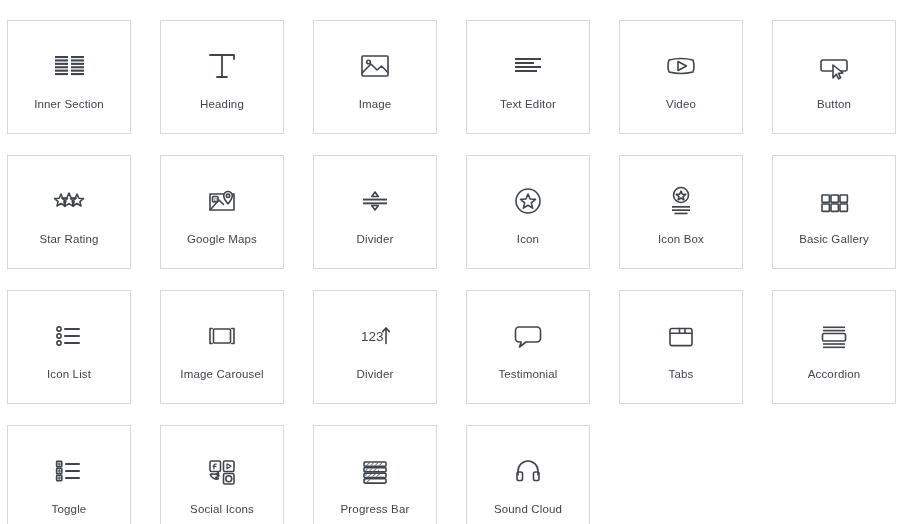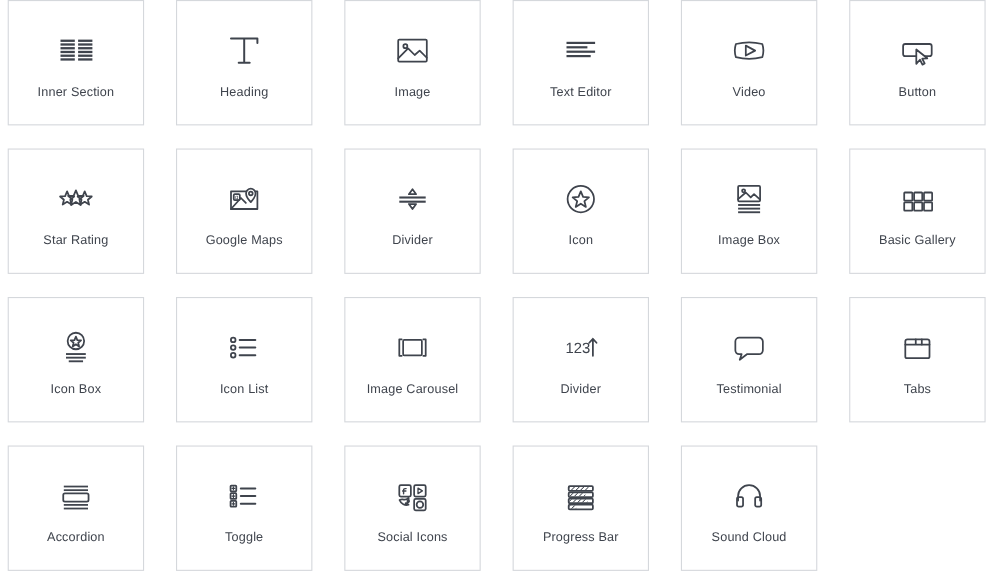--- a/index.html
+++ b/index.html
@@ -2,21 +2,21 @@
 <html><head>
 <meta charset="utf-8">
 <style>
   html,body{margin:0;padding:0;}
   body{
     width:900px;height:524px;overflow:hidden;background:#ffffff;
     font-family:"Liberation Sans","DejaVu Sans",sans-serif;
   }
   #widget-panel{
     position:relative;width:900px;height:524px;box-sizing:border-box;
-    padding:0 0 0 7px;
+    padding:20px 0 0 7px;
   }
   .grid{
     display:grid;
     grid-template-columns:repeat(6,124px);
     grid-auto-rows:114px;
     column-gap:29px;
     row-gap:21px;
   }
   .tile{
     box-sizing:border-box;
@@ -154,54 +154,41 @@
           <svg width="40" height="40" viewBox="0 0 40 40" fill="none" stroke="#3f444d" stroke-width="1.6" stroke-linecap="round" stroke-linejoin="round">
             <circle cx="20" cy="20" r="12"></circle>
             <path d="M20 13 L22.1 18 L27.4 18.4 L23.3 21.9 L24.6 27.1 L20 24.2 L15.4 27.1 L16.7 21.9 L12.6 18.4 L17.9 18 Z"></path>
           </svg>
         </div>
         <div class="lbl">Icon</div>
       </div>
       <div class="tile">
         <div class="ico">
           <svg width="40" height="40" viewBox="0 0 40 40" fill="none" stroke="#3f444d" stroke-width="1.6" stroke-linecap="round" stroke-linejoin="round">
-            <rect x="10" y="8" width="20" height="14" rx="1"></rect>
-            <circle cx="15" cy="12.5" r="1.4"></circle>
-            <path d="M10 20 L17 14 L21.5 18.5 L24.5 15.5 L30 20.5"></path>
-            <rect x="10" y="24.5" width="20" height="1.7" fill="#3f444d" stroke="none"></rect>
-            <rect x="10" y="27.8" width="20" height="1.7" fill="#3f444d" stroke="none"></rect>
-            <rect x="10" y="31.1" width="20" height="1.7" fill="#3f444d" stroke="none"></rect>
-          </svg>
-        </div>
-        <div class="lbl">Image Box</div>
+            <circle cx="20" cy="14" r="7.5"></circle>
+            <path d="M20 10 L21.3 13.2 L24.7 13.4 L22.1 15.6 L22.9 18.9 L20 17 L17.1 18.9 L17.9 15.6 L15.3 13.4 L18.7 13.2 Z"></path>
+            <rect x="11" y="25" width="18" height="1.7" fill="#3f444d" stroke="none"></rect>
+            <rect x="11" y="28.3" width="18" height="1.7" fill="#3f444d" stroke="none"></rect>
+            <rect x="13.5" y="31.6" width="13" height="1.7" fill="#3f444d" stroke="none"></rect>
+          </svg>
+        </div>
+        <div class="lbl">Icon Box</div>
       </div>
       <div class="tile">
         <div class="ico">
           <svg width="40" height="40" viewBox="0 0 40 40" fill="none" stroke="#3f444d" stroke-width="1.6" stroke-linecap="round" stroke-linejoin="round">
             <rect x="8" y="14" width="7.4" height="7.4" rx="0.6"></rect>
             <rect x="17" y="14" width="7.4" height="7.4" rx="0.6"></rect>
             <rect x="26" y="14" width="7.4" height="7.4" rx="0.6"></rect>
             <rect x="8" y="23" width="7.4" height="7.4" rx="0.6"></rect>
             <rect x="17" y="23" width="7.4" height="7.4" rx="0.6"></rect>
             <rect x="26" y="23" width="7.4" height="7.4" rx="0.6"></rect>
           </svg>
         </div>
         <div class="lbl">Basic Gallery</div>
-      </div>
-      <div class="tile">
-        <div class="ico">
-          <svg width="40" height="40" viewBox="0 0 40 40" fill="none" stroke="#3f444d" stroke-width="1.6" stroke-linecap="round" stroke-linejoin="round">
-            <circle cx="20" cy="14" r="7.5"></circle>
-            <path d="M20 10 L21.3 13.2 L24.7 13.4 L22.1 15.6 L22.9 18.9 L20 17 L17.1 18.9 L17.9 15.6 L15.3 13.4 L18.7 13.2 Z"></path>
-            <rect x="11" y="25" width="18" height="1.7" fill="#3f444d" stroke="none"></rect>
-            <rect x="11" y="28.3" width="18" height="1.7" fill="#3f444d" stroke="none"></rect>
-            <rect x="13.5" y="31.6" width="13" height="1.7" fill="#3f444d" stroke="none"></rect>
-          </svg>
-        </div>
-        <div class="lbl">Icon Box</div>
       </div>
       <div class="tile">
         <div class="ico">
           <svg width="40" height="40" viewBox="0 0 40 40" fill="none" stroke="#3f444d" stroke-width="1.6" stroke-linecap="round" stroke-linejoin="round">
             <circle cx="10" cy="13" r="2.1"></circle>
             <rect x="15" y="12.1" width="16" height="1.8" rx="0.9" fill="#3f444d" stroke="none"></rect>
             <circle cx="10" cy="20" r="2.1"></circle>
             <rect x="15" y="19.1" width="16" height="1.8" rx="0.9" fill="#3f444d" stroke="none"></rect>
             <circle cx="10" cy="27" r="2.1"></circle>
             <rect x="15" y="26.1" width="16" height="1.8" rx="0.9" fill="#3f444d" stroke="none"></rect>

